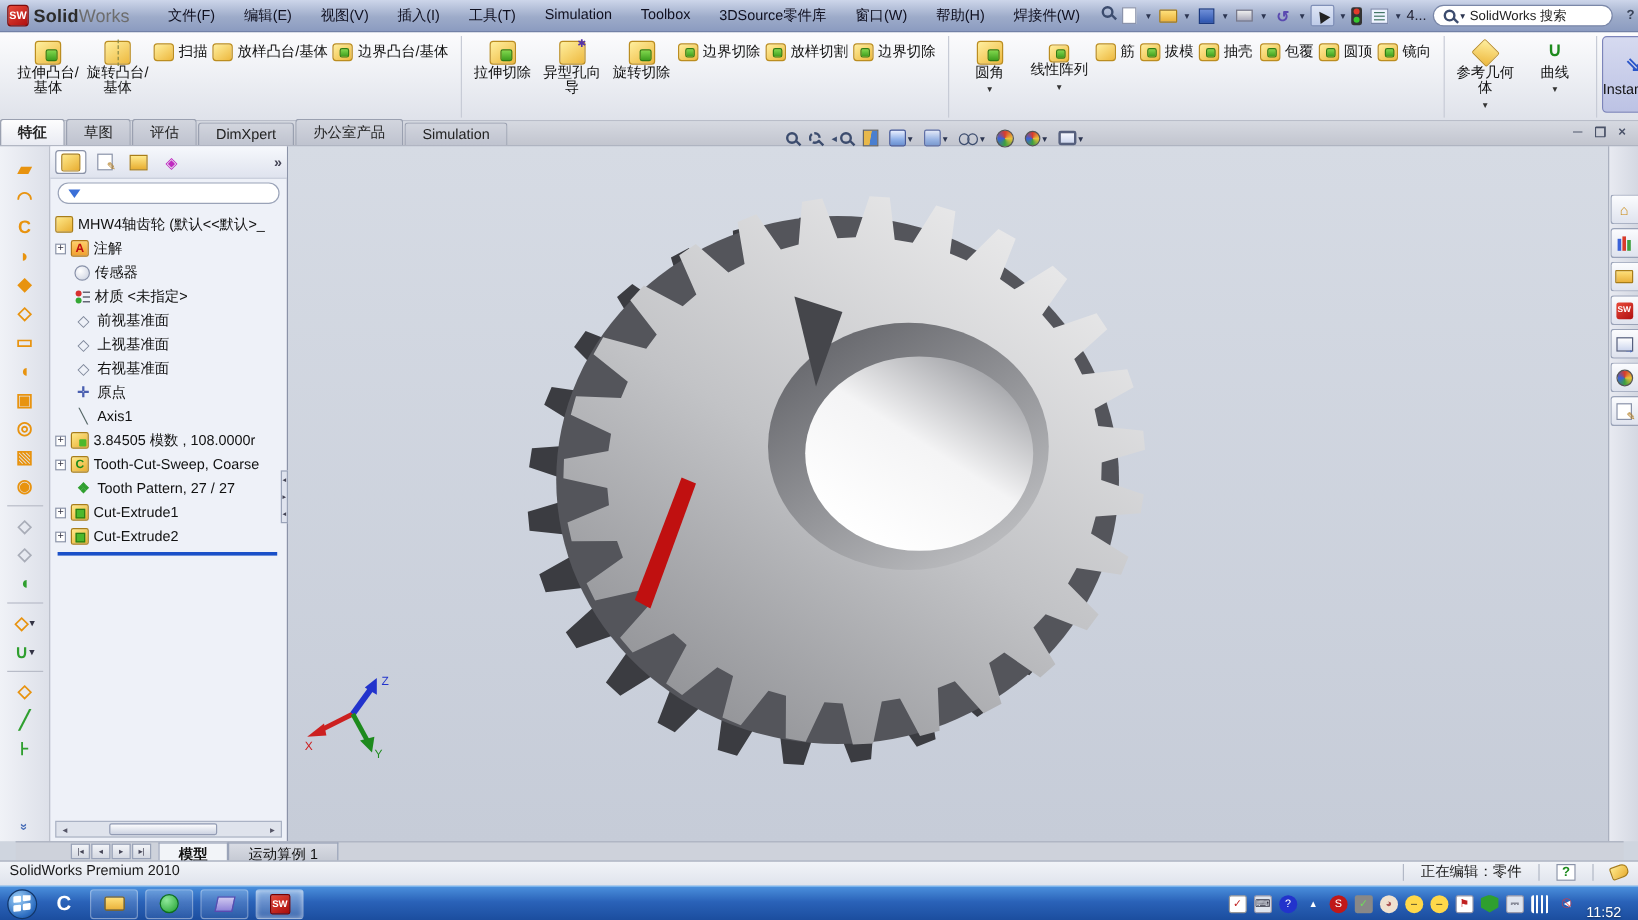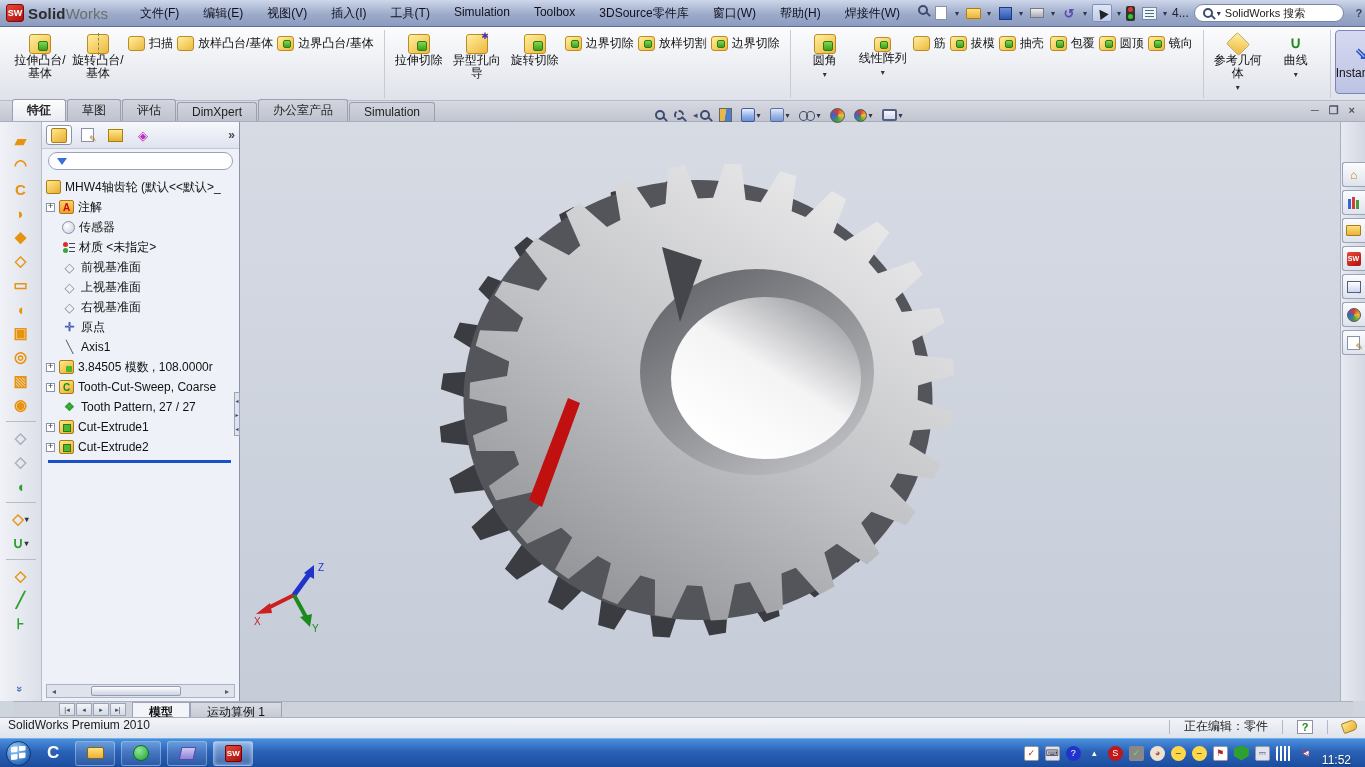--- a/index.html
+++ b/index.html
@@ -50,21 +50,21 @@
   .ric.rev::before{content:"";position:absolute;left:50%;top:-2px;bottom:-2px;width:0;border-left:1px dashed #884}
   .ric.wiz::after{content:"✱";position:absolute;right:-2px;top:-5px;color:#5533aa;font-size:9px}
   .ric.dia{transform:rotate(45deg) scale(.8);border-radius:2px}
   .ric.curve{background:none;border:none;color:#1d8a1d;font-size:16px;font-weight:bold;text-align:center;line-height:18px}
   .dd{font-size:8px;color:#333;margin-top:1px}
   .instant{display:flex;flex-direction:column;align-items:center;justify-content:center;gap:3px;width:66px;height:64px;margin-left:4px;
     background:linear-gradient(#d6daf0,#bcc2e4);border:1px solid #7c84ba;border-radius:4px}
   .instant .arr{color:#2a55c8;font-size:16px;font-weight:bold}
 
   
-  .tabrow{position:absolute;top:101px;left:0;right:0;height:21px;background:linear-gradient(#d6d9e1,#c2c5cf);border-bottom:1px solid #a8adbb;display:flex;align-items:flex-end;padding-left:12px}
+  .tabrow{position:absolute;top:101px;left:0;right:0;height:21px;background:linear-gradient(#d6d9e1,#c2c5cf);border-bottom:1px solid #a8adbb;display:flex;align-items:flex-end;padding-left:0}
   .ctab{padding:2px 14px;margin-right:1px;border:1px solid #9aa0b0;border-bottom:none;border-radius:3px 3px 0 0;background:linear-gradient(#d2d5de,#bfc3cf);color:#222;white-space:nowrap}
   .ctab.active{background:linear-gradient(#fdfdfe,#e9ebf2);font-weight:bold}
   .docbtns{position:absolute;right:10px;top:3px;display:flex;gap:10px}
   .docbtn{color:#4a5268;font-size:11px;font-weight:bold}
 
   
   .hud{position:absolute;top:104px;left:655px;height:22px;display:flex;align-items:center;gap:9px;z-index:5}
   .hicon{display:flex;align-items:center;gap:2px}
   .cube3{width:14px;height:14px;background:linear-gradient(#e8eeff,#8fb0e8 60%,#6a90d0);border:1px solid #44589a;border-radius:2px}
   .sec{width:13px;height:14px;background:linear-gradient(100deg,#e8b84a 48%,#4a7fd0 52%);border:1px solid #666}

